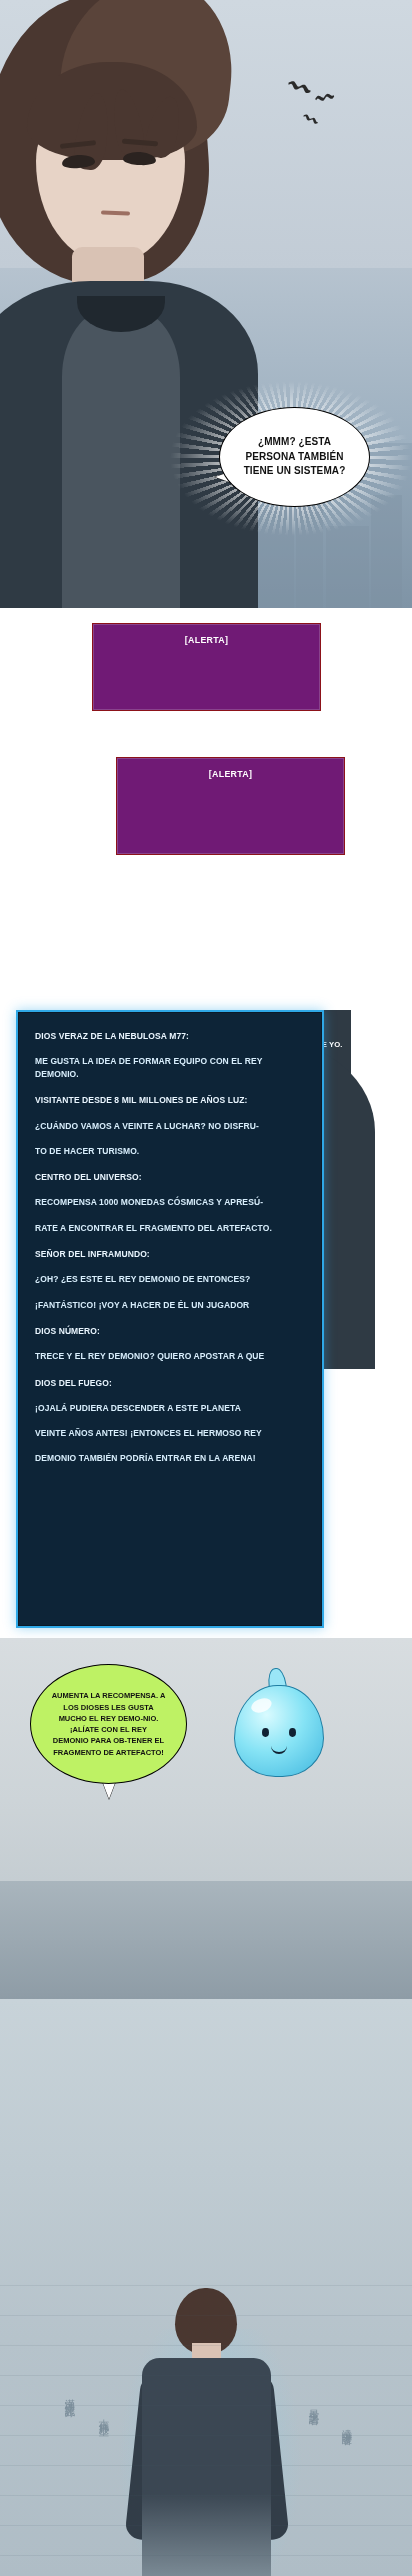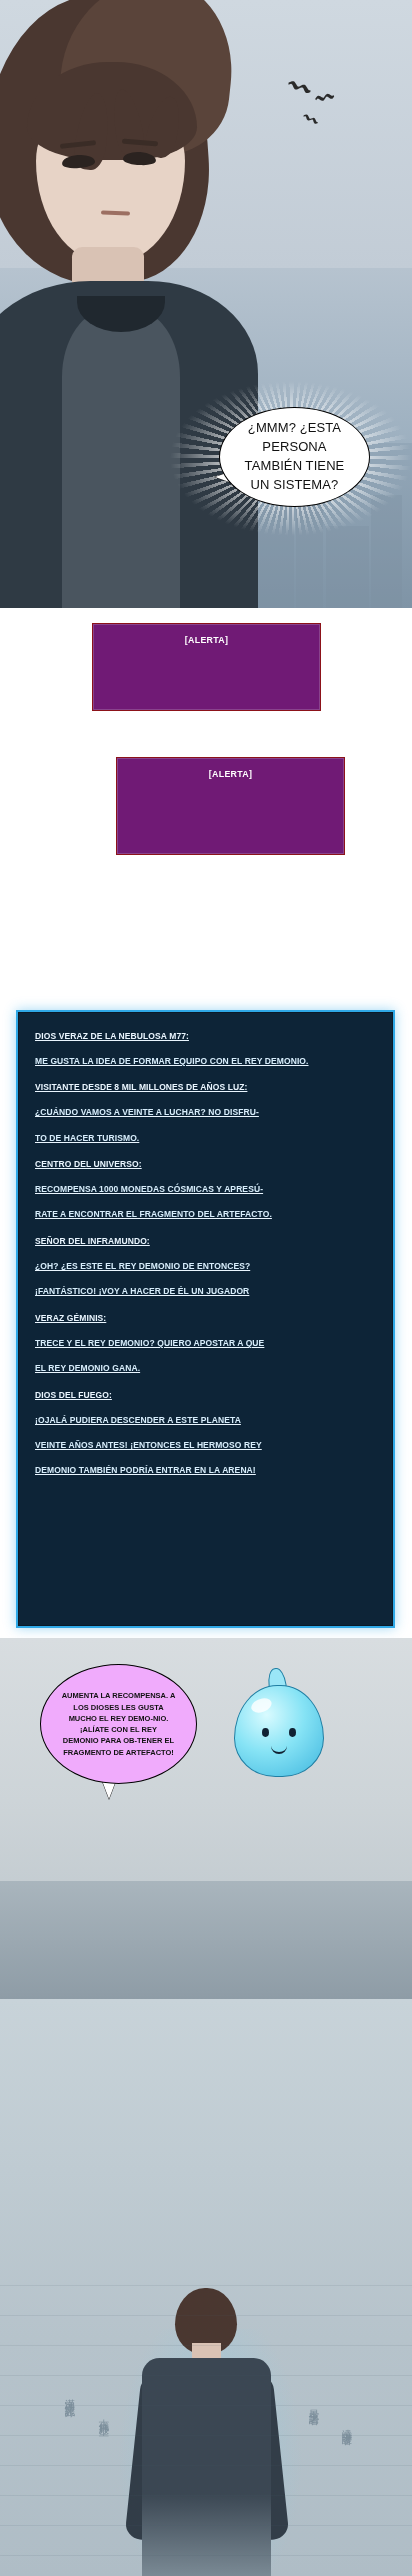--- a/index.html
+++ b/index.html
@@ -143,21 +143,21 @@
     position:absolute;
     left:219px; top:407px;
     width:149px; height:98px;
     background:#ffffff;
     border:1.5px solid #000;
     border-radius:50% / 50%;
     display:flex; align-items:center; justify-content:center;
     text-align:center;
   }
   .bubble-oval .txt {
-    font-size:13px; line-height:1.45; font-weight:normal; color:#111;
+    font-size:10px; line-height:1.45; font-weight:bold; color:#111;
     padding:0 17.5px; letter-spacing:0.1px;
   }
   .bubble-tail {
     position:absolute; left:215px; top:470px;
     width:0; height:0;
     border-top:7.2px solid transparent;
     border-bottom:7.2px solid transparent;
     border-right:20.6px solid #fff;
     filter: drop-shadow(-1px 0 0 #000);
   }
@@ -182,28 +182,27 @@
   .alert1 { left:92px; top:623px; width:229px; height:88px; }
   .alert2 { left:116px; top:757px; width:229px; height:98px; }
 
   
   .whitegap { position:absolute; left:0; width:412px; background:#ffffff; }
 
   
   .sys {
     position:absolute;
     left:15.5px; top:1010px;
-    width:379px; height:618px;
+    width:308px; height:618px;
     background:#0d2437;
     border:2.1px solid #2fa8e6;
     box-shadow: 0 0 0 1px #0a1a28 inset, 0 0 11.3px rgba(47,168,230,.45);
     box-sizing:border-box;
     padding:17.5px 17.5px;
     color:#eaf6ff;
-    text-decoration:underline;
   }
   .sys .line {
     font-size:8.5px; line-height:1.55; font-weight:bold; letter-spacing:0.1px;
     margin:0 0 2.1px 0;
   }
   .sys .blk { margin-bottom:13.4px; }
   .sys .name { color:#eaf6ff; }
   .sys .msg { color:#d8eefc;margin-top:12px; }
 
   
@@ -211,23 +210,23 @@
     position:absolute; left:0; top:1638px; width:412px; height:361px;
     background: linear-gradient(180deg,#d8dde0 0%, #cdd4d8 45%, #b9c3c9 100%);
     overflow:hidden;
   }
   .panel3 .ground {
     position:absolute; left:0; bottom:0; width:412px; height:118px;
     background: linear-gradient(180deg,#a9b5bd 0%, #8e9ca6 100%);
   }
   .round-bubble {
     position:absolute;
-    left:40px; top:1664px;
+    left:30px; top:1664px;
     width:155px; height:118px;
-    background:#f0abfc; border:1.5px solid #000; border-radius:50%;
+    background:#bef264; border:1.5px solid #000; border-radius:50%;
     display:flex; align-items:center; justify-content:center; text-align:center;
   }
   .round-bubble .txt {
     font-size:7.5px; line-height:1.5; font-weight:bold; color:#111; padding:0 20.6px;
   }
   .round-tail {
     position:absolute; left:101px; top:1778px;
     width:0;height:0;
     border-left:8.2px solid transparent;
     border-right:8.2px solid transparent;
@@ -388,23 +387,22 @@
       <p class="line msg">RATE A ENCONTRAR EL FRAGMENTO DEL ARTEFACTO.</p>
     </div>
 
     <div class="blk">
       <p class="line name">SEÑOR DEL INFRAMUNDO:</p>
       <p class="line msg">¿OH? ¿ES ESTE EL REY DEMONIO DE ENTONCES?</p>
       <p class="line msg">¡FANTÁSTICO! ¡VOY A HACER DE ÉL UN JUGADOR</p>
     </div>
 
     <div class="blk">
-      <p class="line name">VERAZ GÉMINIS:</p>
+      <p class="line name">DIOS NÚMERO:</p>
       <p class="line msg">TRECE Y EL REY DEMONIO? QUIERO APOSTAR A QUE</p>
-      <p class="line msg">EL REY DEMONIO GANA.</p>
     </div>
 
     <div class="blk">
       <p class="line name">DIOS DEL FUEGO:</p>
       <p class="line msg">¡OJALÁ PUDIERA DESCENDER A ESTE PLANETA</p>
       <p class="line msg">VEINTE AÑOS ANTES! ¡ENTONCES EL HERMOSO REY</p>
       <p class="line msg">DEMONIO TAMBIÉN PODRÍA ENTRAR EN LA ARENA!</p>
     </div>
 
   </div>

